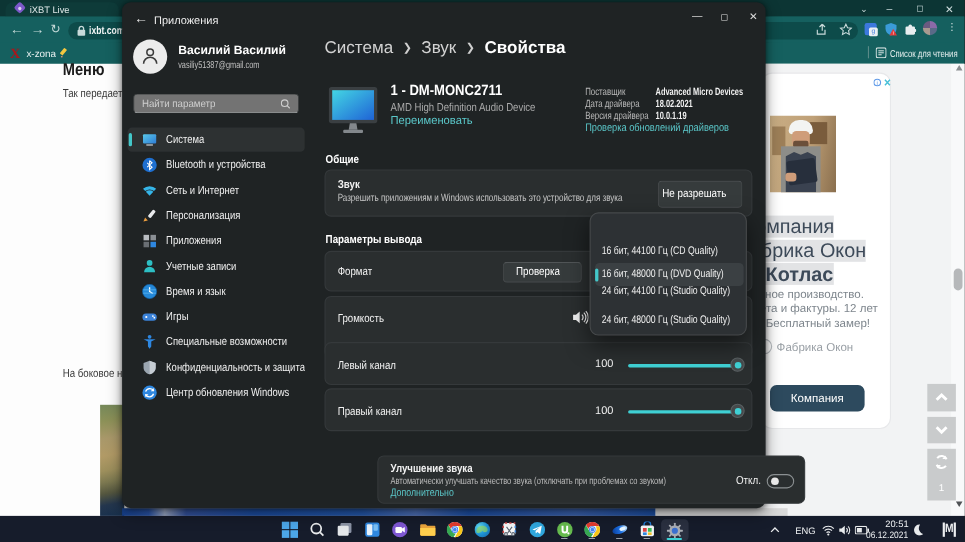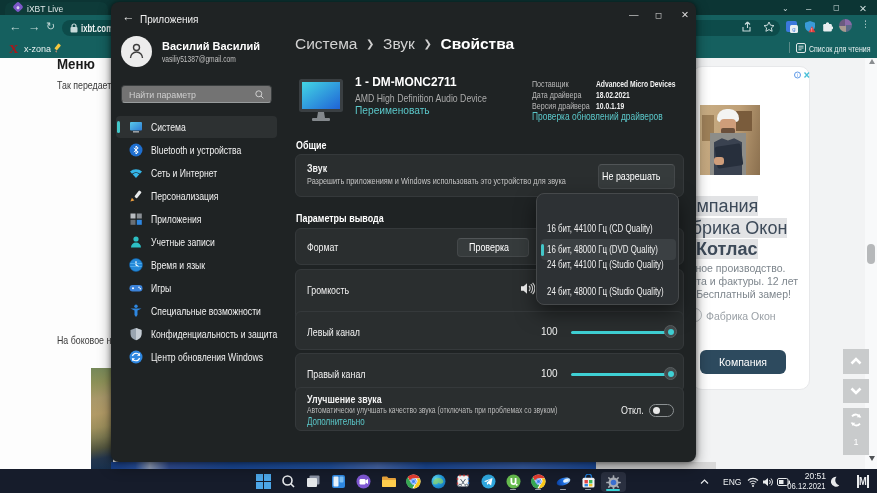--- a/index.html
+++ b/index.html
@@ -525,21 +525,21 @@
     <div class="thumb" style="top:13px;"></div>
   </div>
 
   <div class="abs card" style="top:351px; height:39px;">
     <div class="ctitle" style="top:14px;">Правый канал</div>
     <div class="num100" style="left:245px; top:14px;">100</div>
     <div class="track" style="top:18.5px;"></div>
     <div class="thumb" style="top:13px;"></div>
   </div>
 
-  <div class="abs card" style="top:385px; height:44px;">
+  <div class="abs card" style="top:412px; height:44px;margin-left:48px;">
     <div class="ctitle" style="top:5px; font-weight:bold;">Улучшение звука</div>
     <div class="ctitle" style="top:17px; font-size:9px; color:#bcbcbc; transform:scaleX(.76);">Автоматически улучшать качество звука (отключать при проблемах со звуком)</div>
     <div class="ctitle teal" style="top:28px; font-size:10px; transform:scaleX(.8);">Дополнительно</div>
     <div class="abs" style="left:325px; top:16px; font-size:10.5px; color:#f0f0f0;"><span class="sx" style="display:inline-block; transform:scaleX(.85);">Откл.</span></div>
     <div class="abs" style="left:353px; top:15.5px; width:25px; height:13px; border:1px solid #8b9092; border-radius:7px;">
       <div style="position:absolute; left:2.5px; top:2px; width:7px; height:7px; border-radius:50%; background:#e8e8e8;"></div>
     </div>
   </div>
 
   <div class="abs" id="dd">

